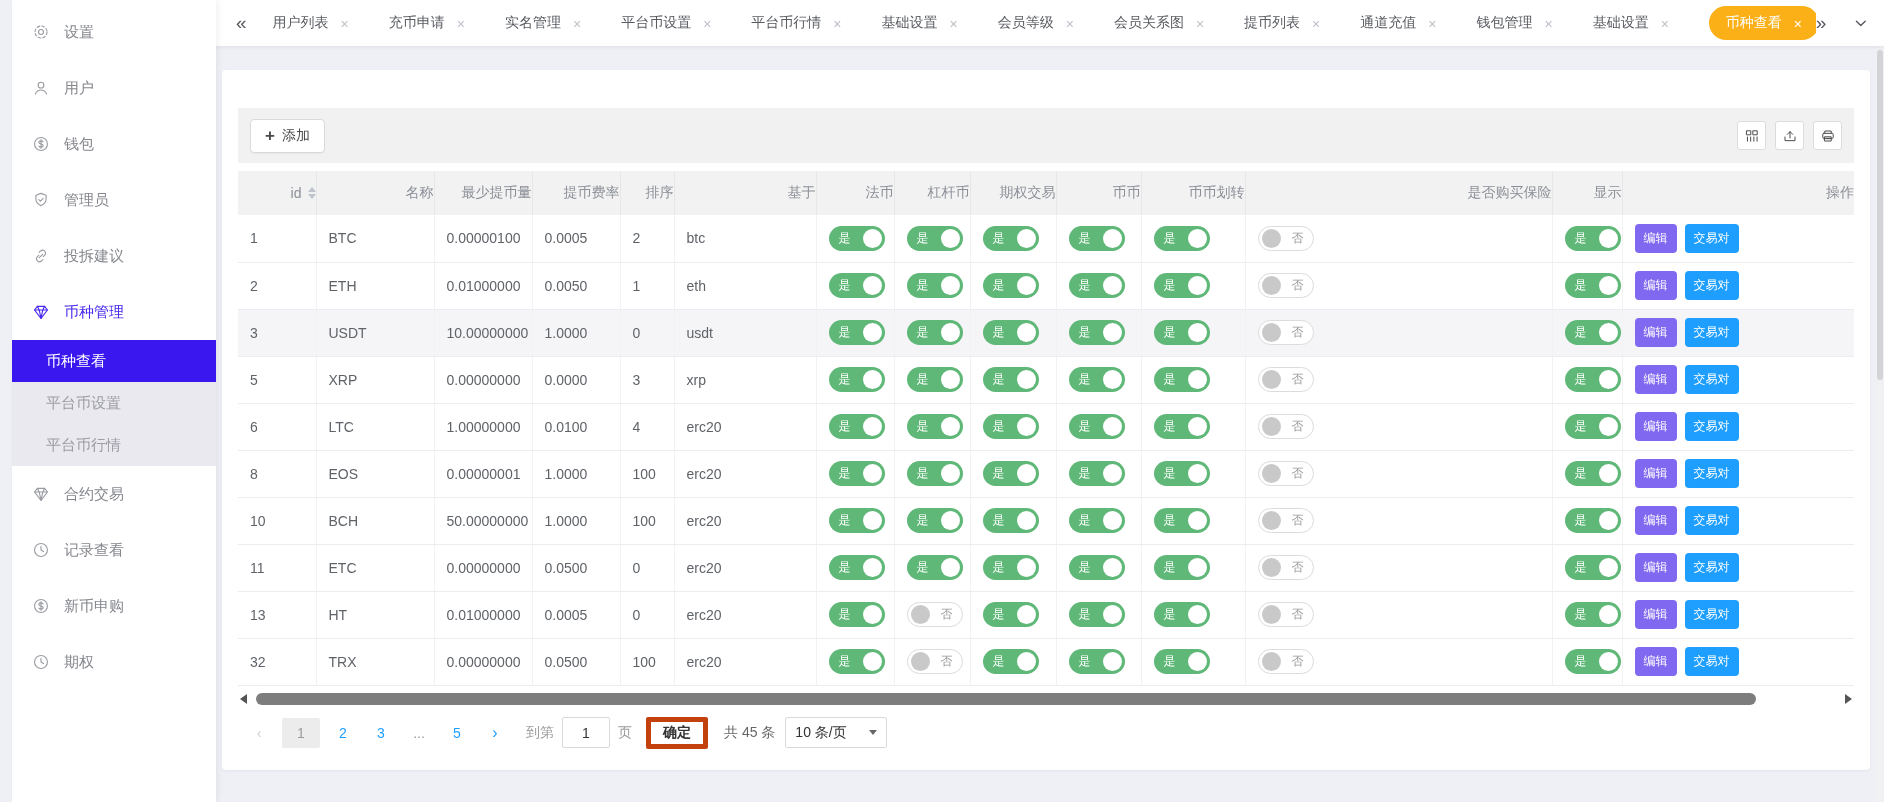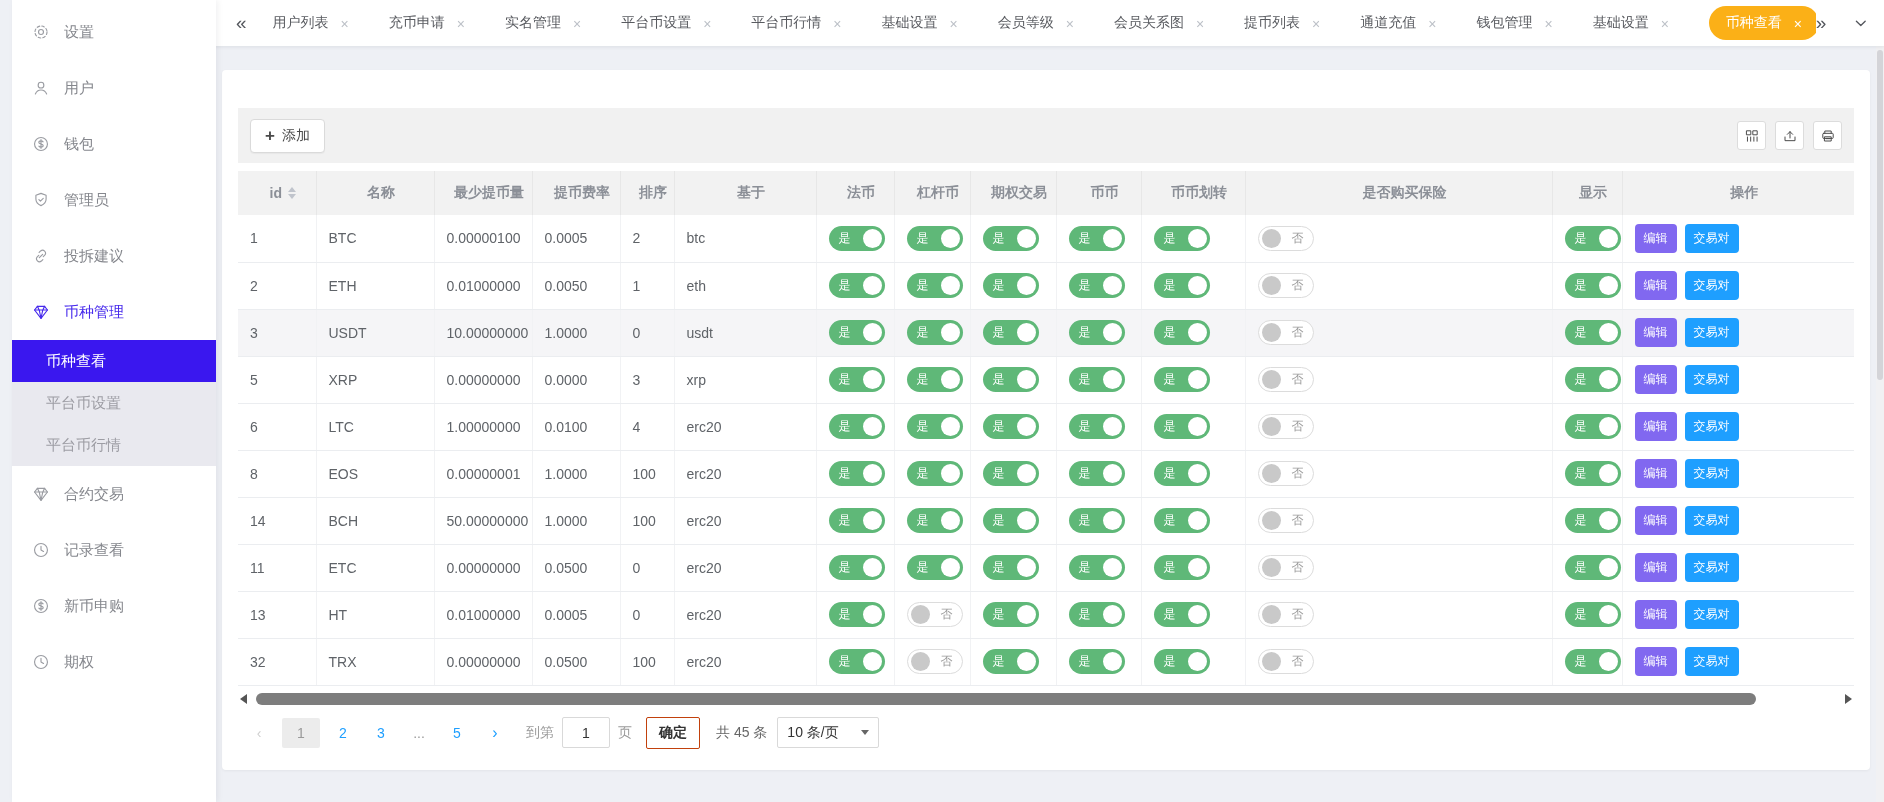--- a/index.html
+++ b/index.html
@@ -44,21 +44,21 @@
   
   .toolbar{height:55px;background:#f1f1f1;display:flex;align-items:center;justify-content:space-between;padding:0 12px}
   .add-btn{display:inline-flex;align-items:center;gap:7px;background:#fff;border:1px solid #dadada;border-radius:4px;height:34px;padding:0 14px;font-size:14px;color:#4a4a4a;cursor:pointer;box-shadow:0 1px 1px rgba(0,0,0,.04)}
   .add-btn .plus{font-size:17px;font-weight:bold;line-height:1}
   .tool-icons{display:flex;gap:9px}
   .tool-btn{width:29px;height:29px;background:#fff;border:1px solid #dcdcdc;border-radius:3px;display:flex;align-items:center;justify-content:center;color:#4c4c4c;cursor:pointer}
   .tool-btn .icon{width:16px;height:16px}
 
   
   table{border-collapse:collapse;table-layout:fixed;width:1616px;margin-top:8px}
-  th{height:44px;background:#f2f2f2;font-weight:bold;font-size:14px;color:#8b8f97;text-align:center;padding-left:12px;border-right:1px solid #e7e7e7}
+  th{height:44px;background:#f2f2f2;font-weight:normal;font-size:14px;color:#8b8f97;text-align:right;padding-left:12px;border-right:1px solid #e7e7e7}
   th:last-child{border-right:none}
   td{height:47px;font-size:14px;color:#5f6368;padding-left:12px;border-bottom:1px solid #ebedf0;border-right:1px solid #f1f2f4;background:#fff}
   td:last-child{border-right:none}
   tr.highlight td{background:#f5f5f7}
   .th-inner{display:inline-flex;align-items:center;gap:6px}
   .sort{display:inline-flex;flex-direction:column;gap:2px;cursor:pointer}
   .sort i{display:block;width:0;height:0;border-left:4px solid transparent;border-right:4px solid transparent}
   .sort .up{border-bottom:5px solid #c0c4cc}
   .sort .dn{border-top:5px solid #c0c4cc}
 
@@ -86,21 +86,21 @@
 
   
   .pager{display:flex;align-items:center;margin-top:12px;padding-left:6px;font-size:14px;color:#999}
   .pg{min-width:30px;height:30px;display:inline-flex;align-items:center;justify-content:center;margin-right:8px;color:var(--c-pair);cursor:pointer;border-radius:2px;padding:0 6px}
   .pg.prev{color:#cfcfcf}
   .pg.active{background:#ececec;color:#9a9a9a;min-width:38px;cursor:default}
   .pg.ellipsis{color:#9a9a9a;cursor:default}
   .pg.next{font-size:16px}
   .pg-text{margin:0 8px;color:#9b9b9b}
   .pg-input{width:48px;height:31px;border:1px solid #d9d9d9;border-radius:2px;text-align:center;font-size:14px;color:#333;outline:none}
-  .pg-confirm{height:32px;padding:0 12px;margin:0 6px;background:#fff;border:1px solid #c2410c;border-radius:2px;font-size:14px;font-weight:bold;color:#333;cursor:pointer}
+  .pg-confirm{height:32px;padding:0 12px;margin:0 6px;background:#fff;border:5px solid #c2410c;border-radius:2px;font-size:14px;font-weight:bold;color:#333;cursor:pointer}
   .pg-total{color:#666;margin:0 10px}
   .per-page{display:inline-flex;align-items:center;gap:22px;height:31px;border:1px solid #d9d9d9;border-radius:2px;padding:0 9px;color:#333;cursor:pointer;background:#fff}
   .per-page .caret{width:0;height:0;border-left:4px solid transparent;border-right:4px solid transparent;border-top:5px solid #666}
 
   
   .vscroll{position:absolute;right:0;top:0;width:8px;height:802px;background:#f1f1f3}
   .vs-thumb{position:absolute;top:50px;left:1px;width:6px;height:330px;border-radius:3px;background:#d4d4d8}
 </style>
 </head>
 <body>
@@ -567,21 +567,21 @@
                   <span class="sw-k"></span>
                   <span class="sw-t">否</span>
                 </span></td>
               <td><span class="sw on">
                   <span class="sw-t">是</span>
                   <span class="sw-k"></span>
                 </span></td>
               <td><button class="act-btn edit">编辑</button><button class="act-btn pair">交易对</button></td>
             </tr>
             <tr>
-              <td>14</td>
+              <td>10</td>
               <td>BCH</td>
               <td>50.00000000</td>
               <td>1.0000</td>
               <td>100</td>
               <td>erc20</td>
               <td><span class="sw on">
                   <span class="sw-t">是</span>
                   <span class="sw-k"></span>
                 </span></td>
               <td><span class="sw on">

